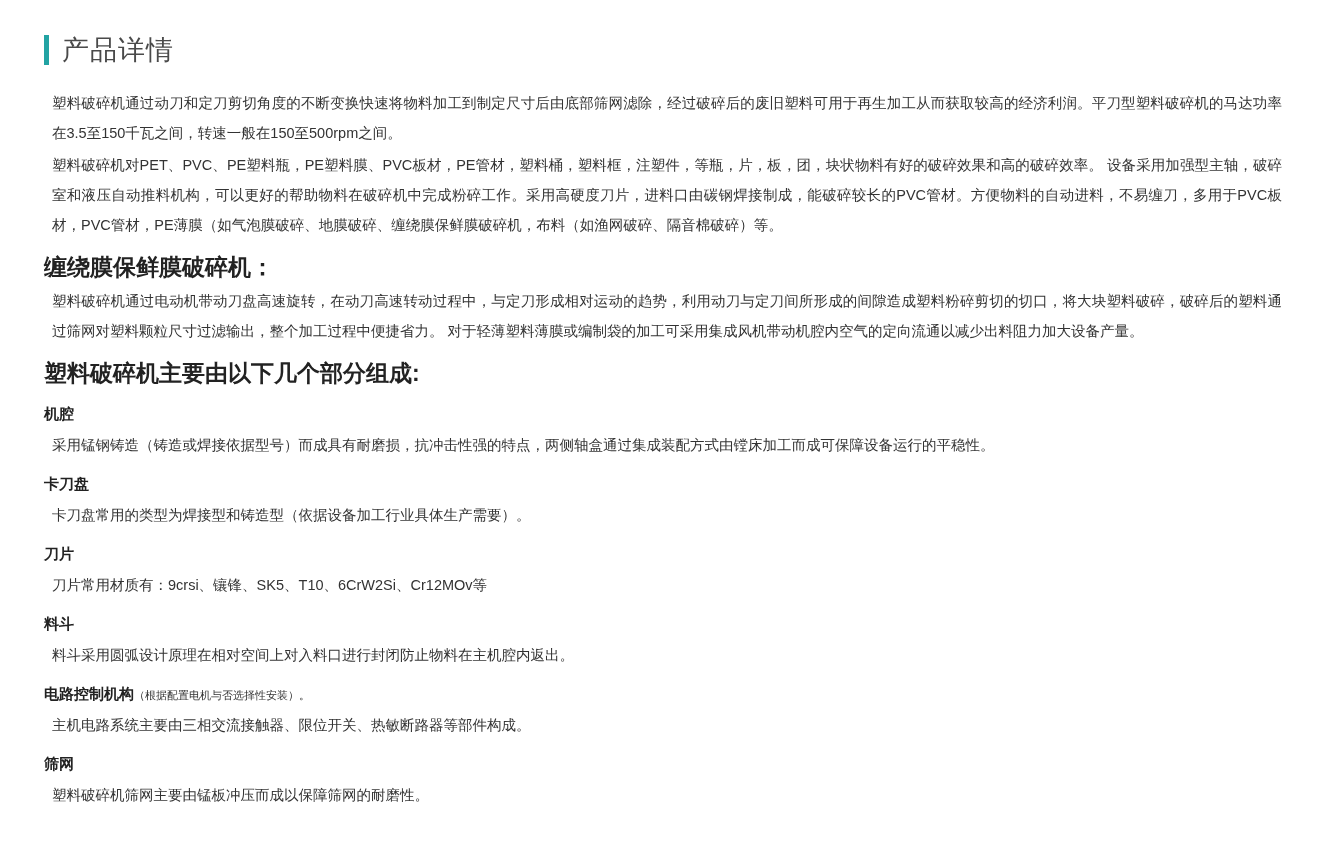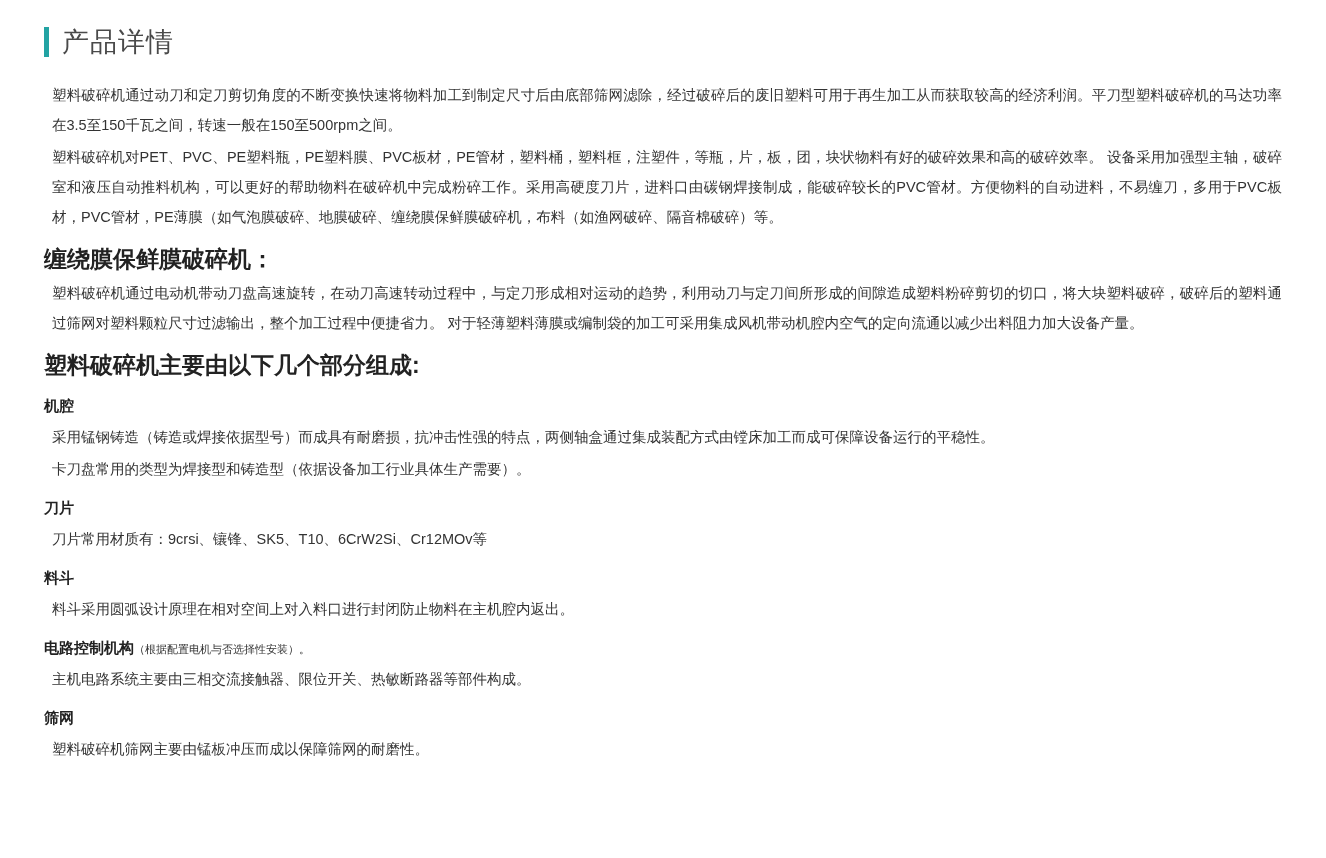--- a/index.html
+++ b/index.html
@@ -12,21 +12,21 @@
     height: 858px;
     font-family: "Liberation Sans", "DejaVu Sans", sans-serif;
     color: #333333;
     overflow: hidden;
   }
   .page {
     position: relative;
     width: 1326px;
     height: 858px;
     box-sizing: border-box;
-    padding: 8px 44px;
+    padding: 16px 44px;
   }
 
   
   .section-header {
     display: flex;
     align-items: center;
     padding-top: 18px;
     padding-bottom: 6px;
   }
   .accent-bar {
@@ -98,20 +98,21 @@
 
     <h2 class="heading-major">塑料破碎机主要由以下几个部分组成:</h2>
 
     <div class="sub-block">
       <h3 class="heading-minor"><span>机腔</span><span class="suffix"></span></h3>
       <p class="body-text">采用锰钢铸造（铸造或焊接依据型号）而成具有耐磨损，抗冲击性强的特点，两侧轴盒通过集成装配方式由镗床加工而成可保障设备运行的平稳性。</p>
     </div>
 
 
     <div class="sub-block">
+      <h3 class="heading-minor"><span>卡刀盘</span><span class="suffix"></span></h3>
       <p class="body-text">卡刀盘常用的类型为焊接型和铸造型（依据设备加工行业具体生产需要）。</p>
     </div>
 
     <div class="sub-block">
       <h3 class="heading-minor"><span>刀片</span><span class="suffix"></span></h3>
       <p class="body-text">刀片常用材质有：9crsi、镶锋、SK5、T10、6CrW2Si、Cr12MOv等</p>
     </div>
 
     <div class="sub-block">
       <h3 class="heading-minor"><span>料斗</span><span class="suffix"></span></h3>

